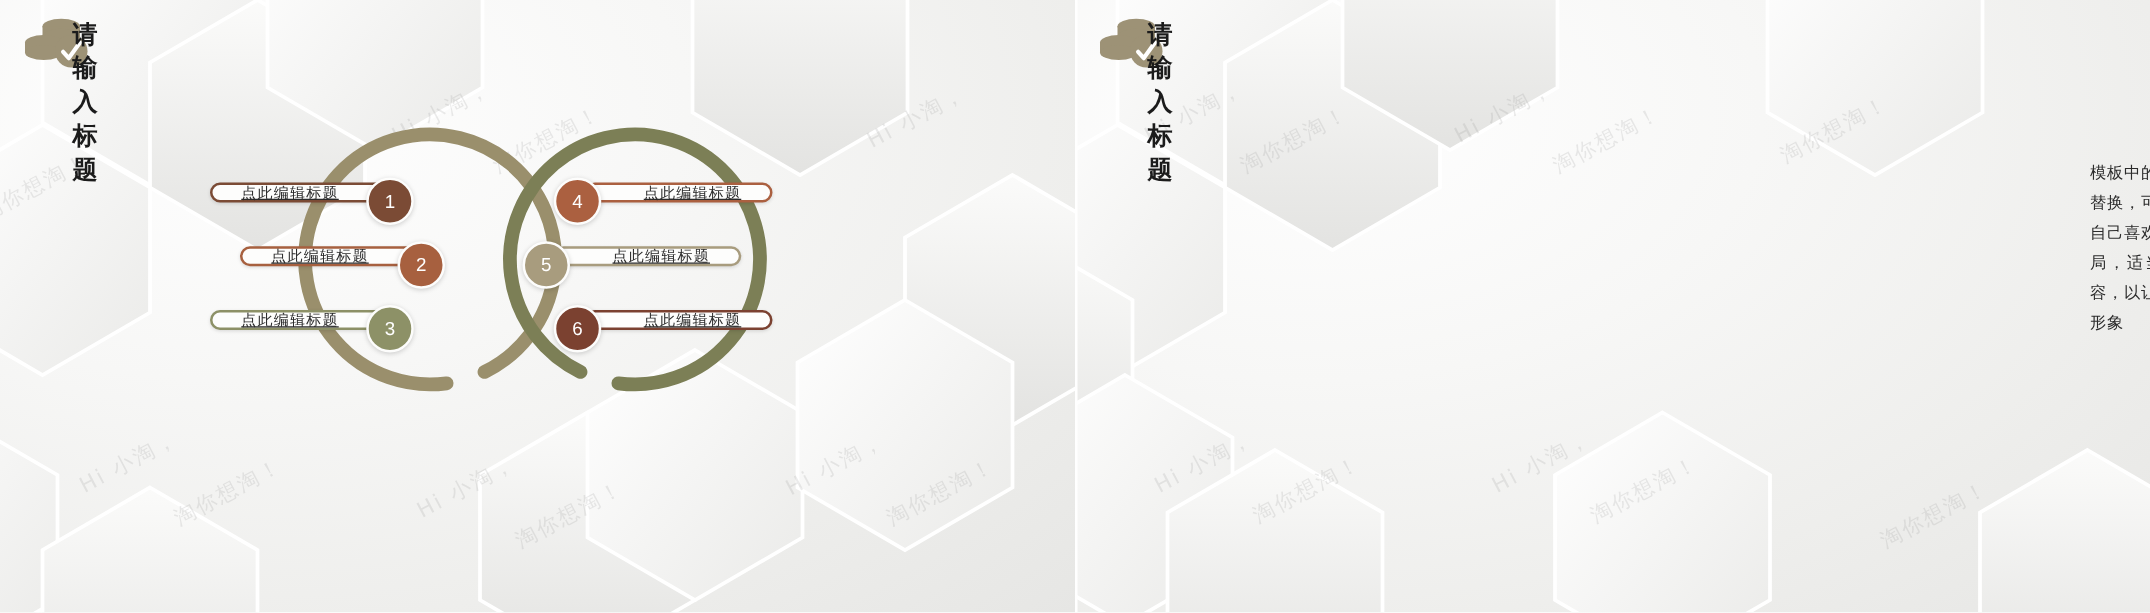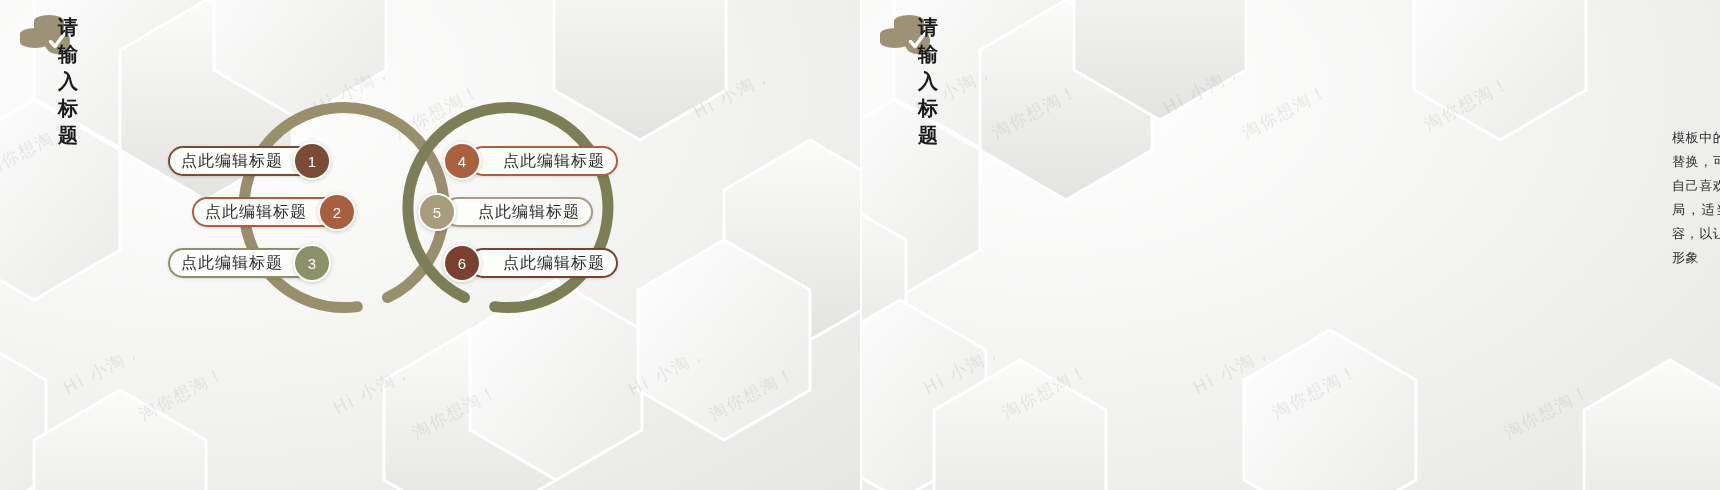--- a/index.html
+++ b/index.html
@@ -46,26 +46,27 @@
     font-size: 20px; font-weight: bold; color: #1b1b1b;
     letter-spacing: 2px;
     font-family: "Liberation Sans", "DejaVu Sans", sans-serif;
   }
 
   
   .circles-svg { position: absolute; left: 190px; top: 88px; z-index: 6; }
 
   .pill {
     position: absolute; z-index: 10;
-    height: 30px;
+    height: 16px;
     background: #fdfdfc;
     border-radius: 16px;
     display: flex; align-items: center; justify-content: center;
-    font-size: 16px; color: #2b2b2b; letter-spacing: 1px;
+    font-size: 12px; color: #2b2b2b; letter-spacing: 1px;
     box-shadow: 0 1px 3px rgba(0,0,0,0.13);
+    text-decoration: underline;
   }
   .pill.left { padding-right: 22px; }
   .pill.right { padding-left: 22px; }
 
   .num {
     position: absolute; z-index: 14;
     width: 38px; height: 38px; border-radius: 50%;
     display: flex; align-items: center; justify-content: center;
     color: #ffffff; font-size: 15px;
     border: 2.5px solid #fdfdfc;

